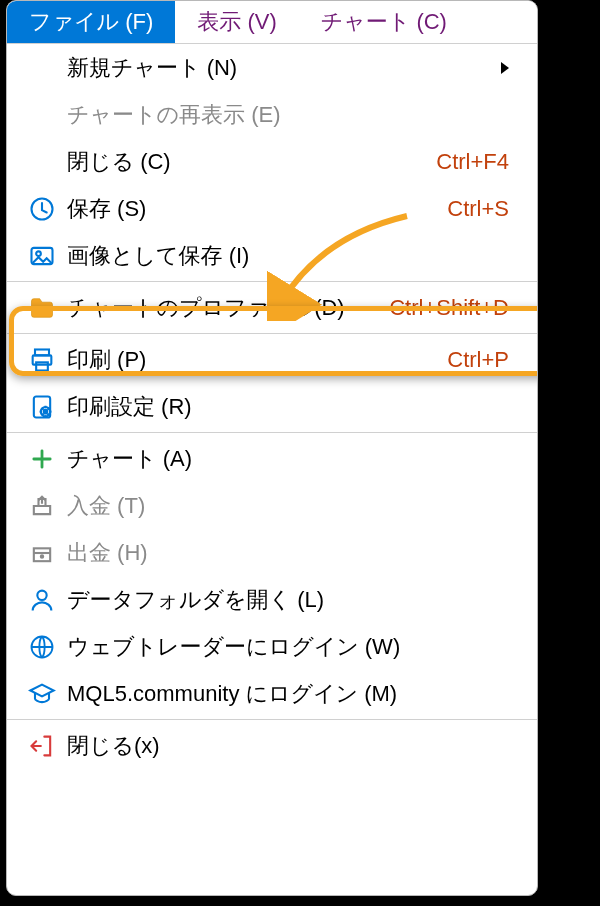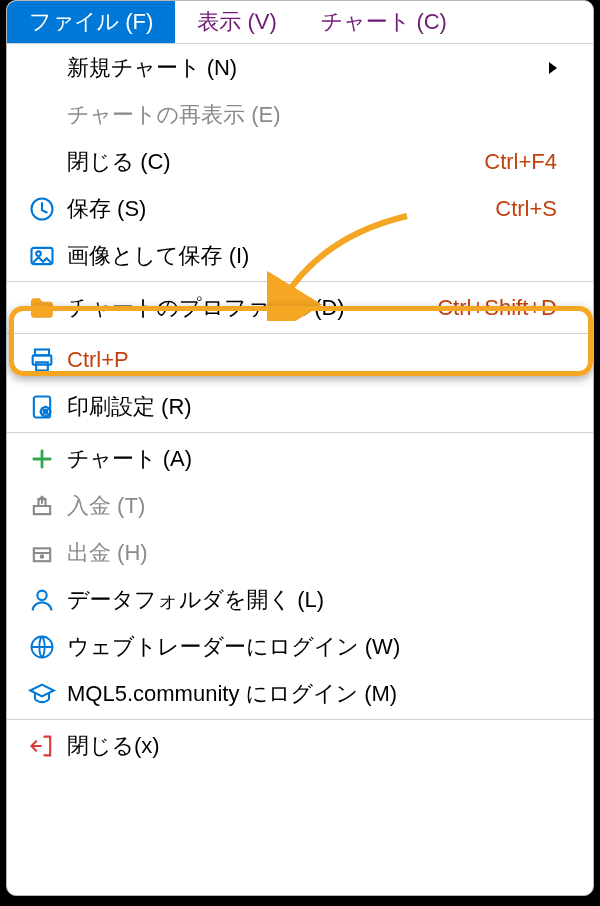--- a/index.html
+++ b/index.html
@@ -11,21 +11,21 @@
     background: #000;
     font-family: "Segoe UI", "Yu Gothic UI", "Meiryo", sans-serif;
     font-size: 22px;
     color: #000;
     overflow: hidden;
   }
   .window {
     position: absolute;
     left: 6px;
     top: 0;
-    width: 588px;
+    width: 532px;
     height: 896px;
     background: #fff;
     border: 1px solid #b8b8b8;
     border-radius: 10px;
     box-shadow: 0 4px 16px rgba(0,0,0,0.4);
     overflow: hidden;
   }
   .menubar {
     display: flex;
     height: 42px;
@@ -41,21 +41,21 @@
     background: #0078d7;
     color: #fff;
   }
   .dropdown {
     border-top: 1px solid #d0d0d0;
   }
   .menu-item {
     display: flex;
     align-items: center;
     height: 47px;
-    padding: 0 36px 0 10px;
+    padding: 0 28px 0 10px;
     position: relative;
   }
   .menu-item .icon {
     width: 50px;
     display: flex;
     justify-content: center;
     align-items: center;
   }
   .menu-item .label { flex: 1; }
   .menu-item .shortcut { color: #c2410c; }
@@ -168,20 +168,21 @@
     <div class="sep"></div>
 
     <div class="menu-item">
       <span class="icon">
         <svg class="ico" viewBox="0 0 24 24" fill="none" stroke="#0078d7" stroke-width="1.8">
           <rect x="6" y="3" width="12" height="5"></rect>
             <rect x="4" y="8" width="16" height="8" rx="1"></rect>
             <rect x="7" y="14" width="10" height="7"></rect>
         </svg>
       </span>
+      <span class="label">印刷 (P)</span>
       <span class="shortcut">Ctrl+P</span>
     </div>
 
 
     <div class="menu-item">
       <span class="icon">
         <svg class="ico" viewBox="0 0 24 24" fill="none" stroke="#0078d7" stroke-width="1.8">
           <rect x="5" y="3" width="14" height="18" rx="2"></rect>
           <circle cx="15" cy="16" r="4" fill="#fff"></circle>
           <circle cx="15" cy="16" r="1.5" fill="#0078d7"></circle>

